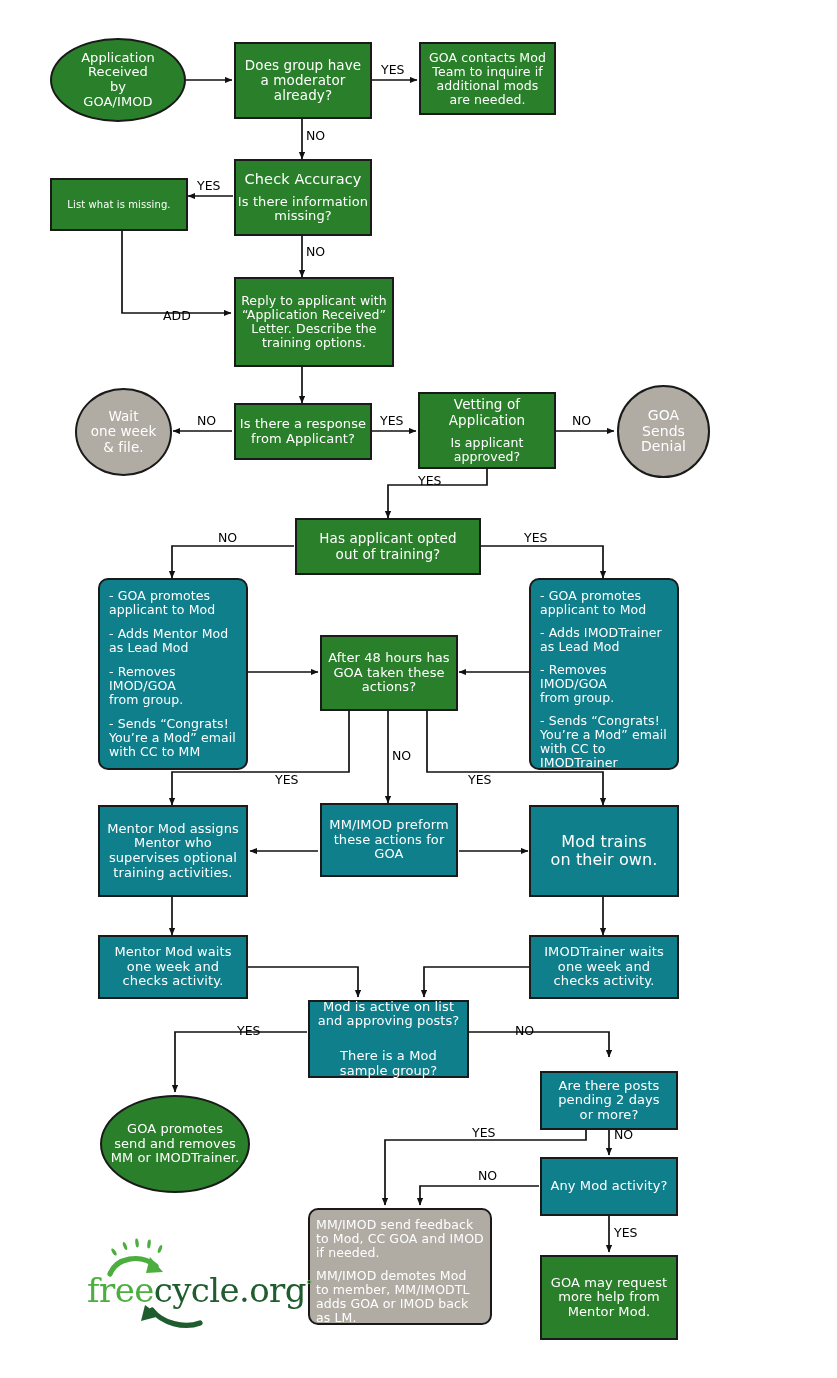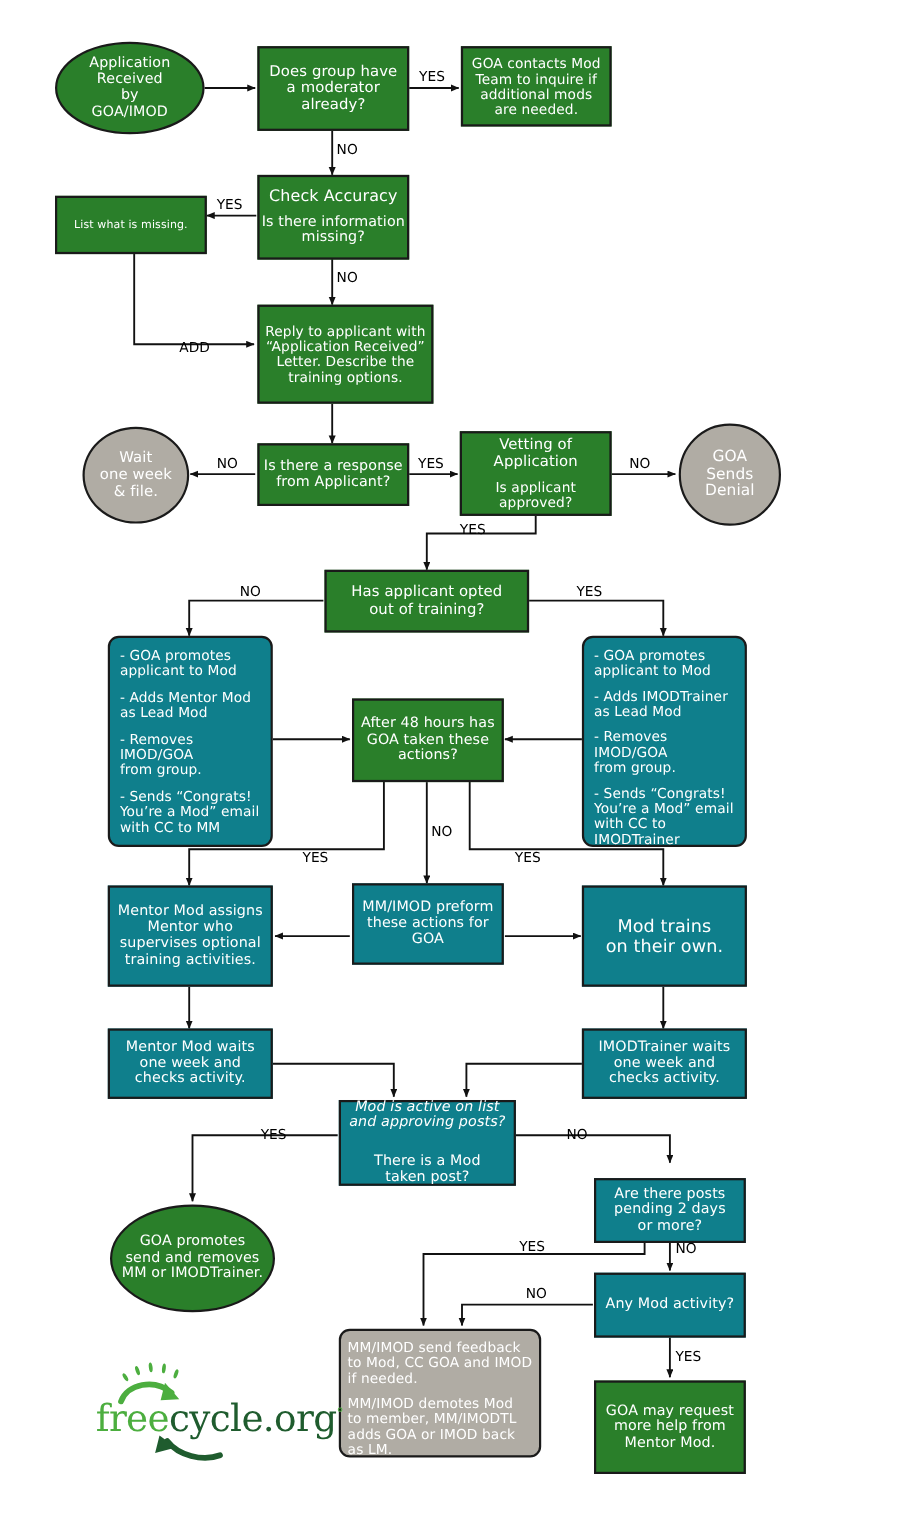--- a/index.html
+++ b/index.html
@@ -228,24 +228,24 @@
 checks activity.</span>
   </div>
 
   <div class="node rect teal" style="left:529px;top:935px;width:150px;height:64px;font-size:13px;">
     <span style="white-space:pre-line">IMODTrainer waits
 one week and
 checks activity.</span>
   </div>
 
   <div class="node rect teal" style="left:308px;top:1000px;width:161px;height:78px;font-size:13px;">
-    <span style="white-space:pre-line;margin-bottom:20px;font-style:italic;">Mod is active on list
+    <span style="white-space:pre-line;margin-bottom:20px;">Mod is active on list
 and approving posts?</span>
     <span style="white-space:pre-line">There is a Mod
-taken post?</span>
+sample group?</span>
   </div>
 
   <div class="node ell green" style="left:100px;top:1095px;width:150px;height:98px;font-size:13px;">
     <span style="white-space:pre-line">GOA promotes
 send and removes
 MM or IMODTrainer.</span>
   </div>
 
   <div class="node rect teal" style="left:540px;top:1060px;width:138px;height:59px;font-size:13px;margin-top:11px;">
     <span style="white-space:pre-line">Are there posts

